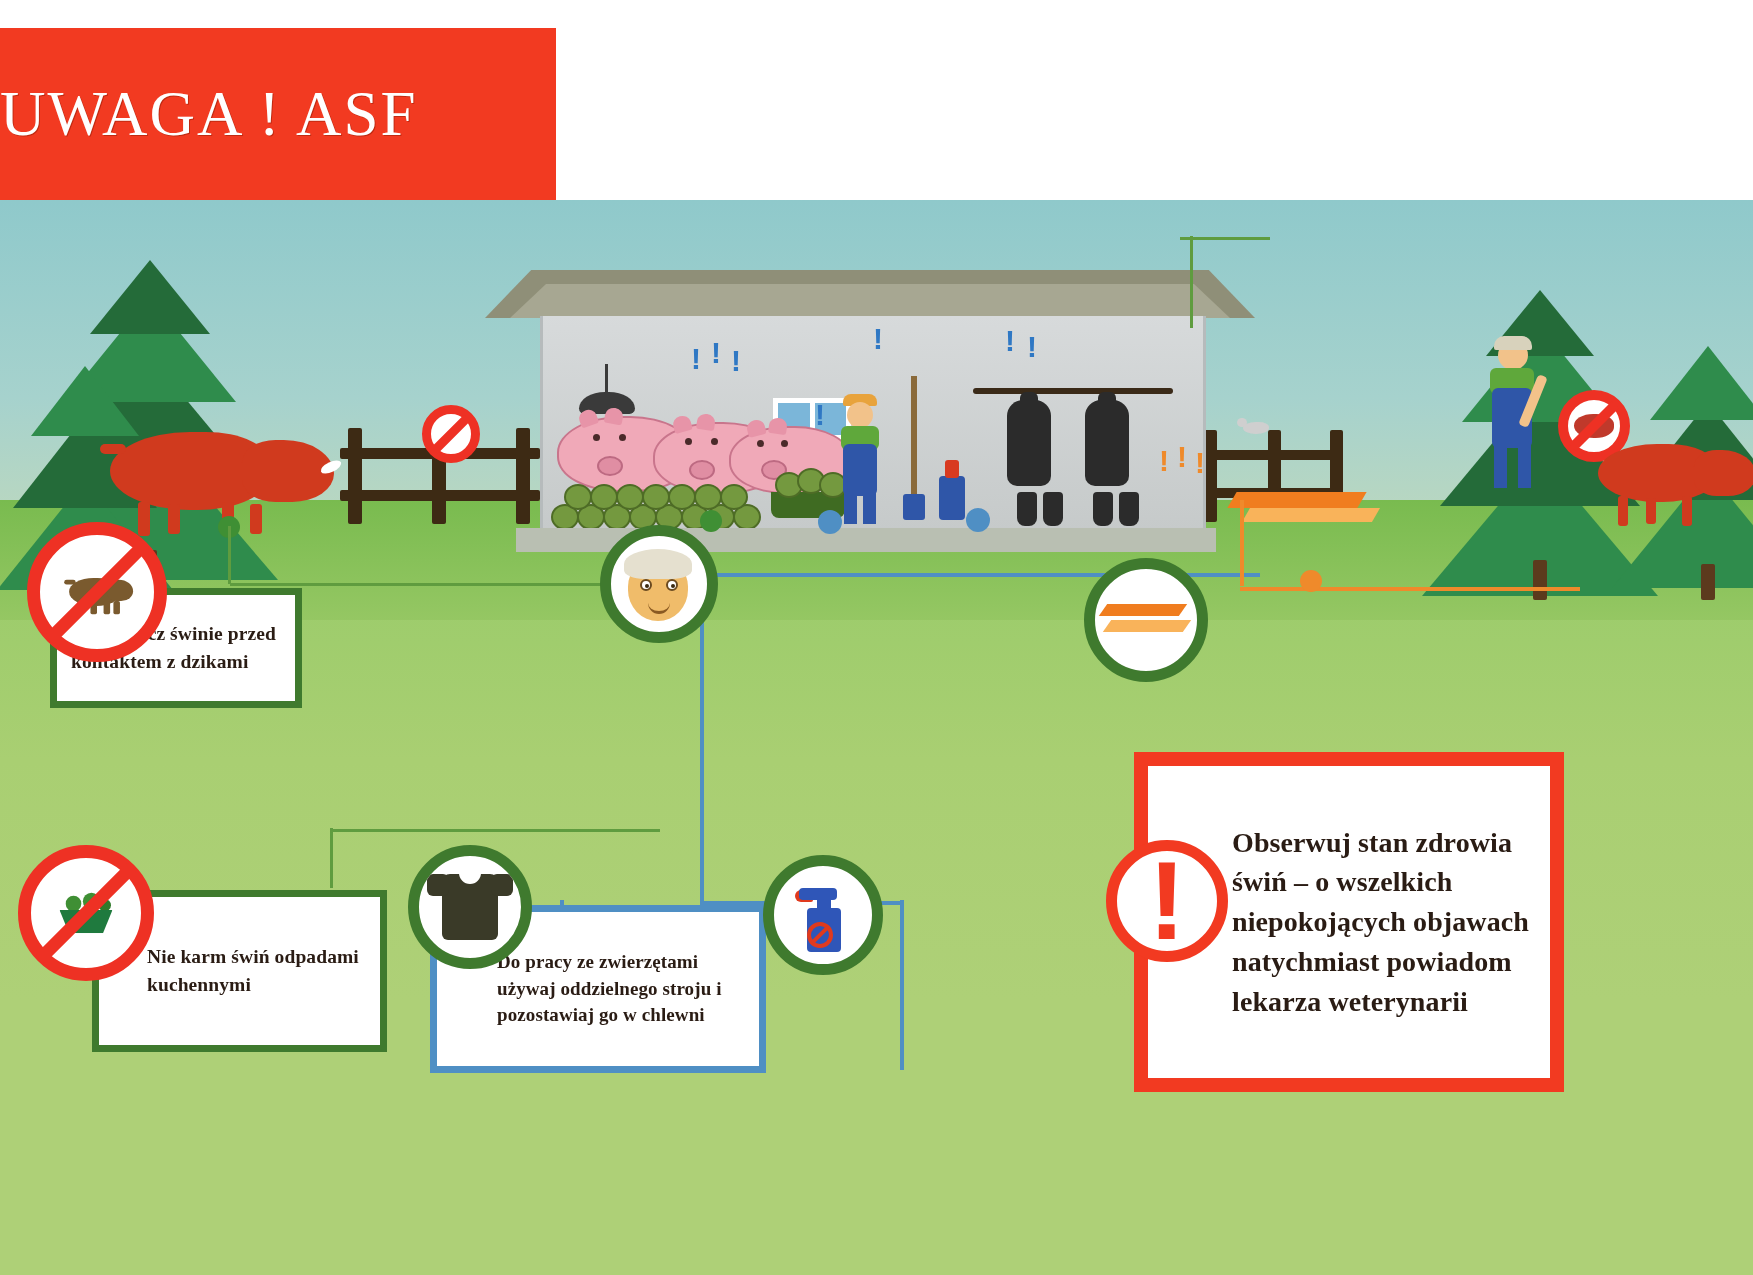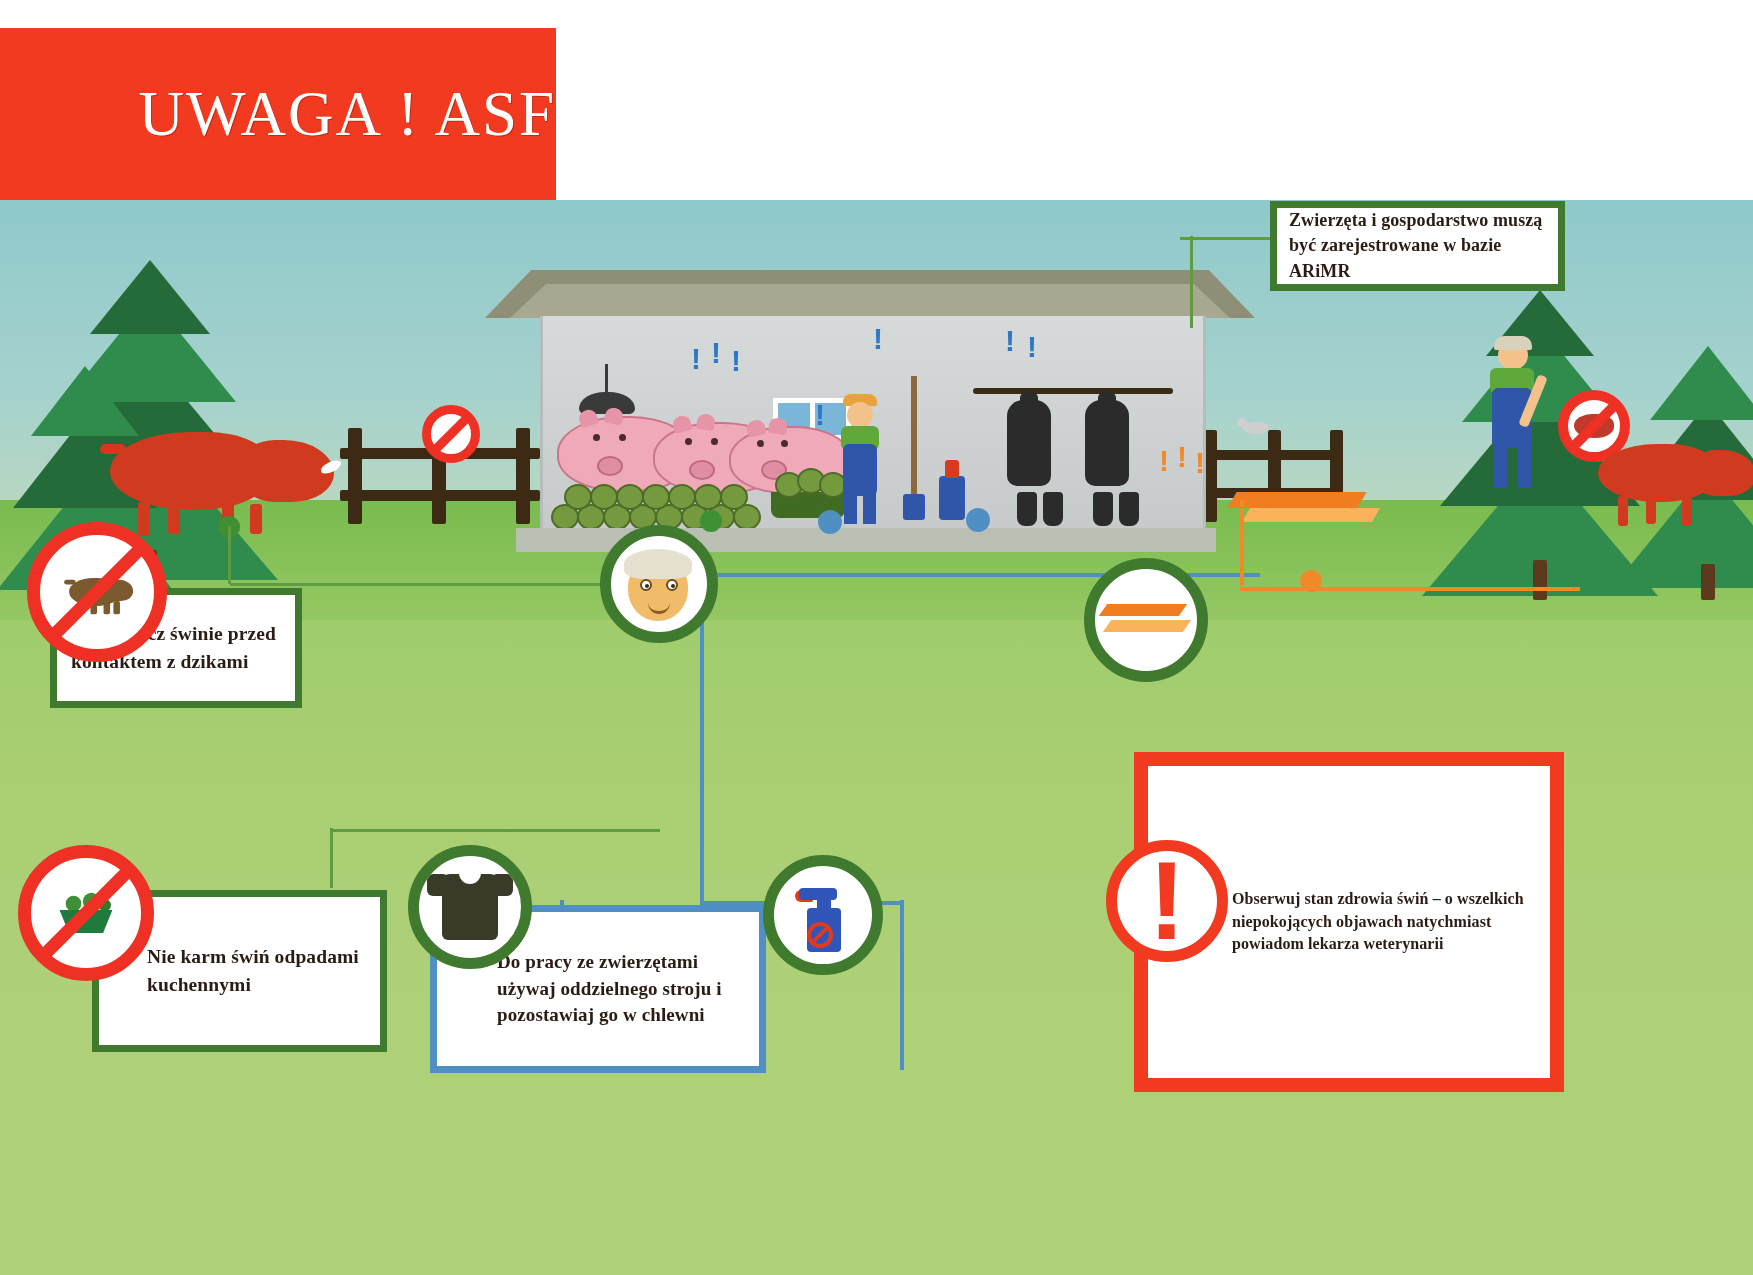--- a/index.html
+++ b/index.html
@@ -2,21 +2,21 @@
 <html><head>
 <meta charset="utf-8">
 <style>
   html,body{margin:0;padding:0;background:#ffffff;}
   body{font-family:"Liberation Serif",serif;}
   .poster{position:relative;width:1753px;height:1275px;overflow:hidden;background:#ffffff;}
 
   
   .header{position:absolute;left:0;top:0;width:1753px;height:200px;background:#ffffff;}
   .header-badge{position:absolute;left:0;top:28px;width:556px;height:172px;background:#f23a21;
-    display:flex;align-items:center;justify-content:flex-end;}
+    display:flex;align-items:center;justify-content:flex-start;}
   .header-badge-text{font-family:"Liberation Serif",serif;font-size:63px;color:#ffffff;
     letter-spacing:2px;font-weight:400;white-space:nowrap;text-shadow:1px 1px 0 #c02a12;}
   .header-title{position:absolute;left:588px;top:45px;width:1120px;
     font-family:"Liberation Sans",sans-serif;font-weight:bold;font-size:31.5px;line-height:1.36;
     color:#2b2b2b;letter-spacing:-0.3px;}
 
   
   .scene{position:absolute;left:0;top:200px;width:1753px;height:1075px;overflow:hidden;}
   .sky{position:absolute;left:0;top:0;width:1753px;height:330px;
     background:linear-gradient(#8fc9cb,#a6d2cd 60%,#bcd8bf);}
@@ -406,25 +406,20 @@
     <div class="conn conn-blue" style="left:900px;top:700px;width:1px;height:170px;border-width:0 0 0 4px;"></div>
     <div class="conn conn-blue" style="left:560px;top:700px;width:1px;height:60px;border-width:0 0 0 4px;"></div>
 
     <div class="conn" style="left:330px;top:628px;width:330px;height:1px;border-width:0 0 3px 0;"></div>
     <div class="conn" style="left:330px;top:628px;width:1px;height:60px;border-width:0 0 0 3px;"></div>
 
     <div class="conn conn-orange" style="left:1240px;top:300px;width:1px;height:86px;border-width:0 0 0 4px;"></div>
     <div class="conn conn-orange" style="left:1240px;top:386px;width:340px;height:1px;border-width:0 0 4px 0;"></div>
     <div class="conn-dot" style="left:1300px;top:370px;width:22px;height:22px;background:#ef8a2b;"></div>
 
-    <div class="box bx-green" style="left:1270px;top:1px;width:295px;height:90px;">
-      <div class="inner" style="padding:9px 12px;">
-        <div class="box-text" style="font-size:18px;">Zwierzęta i gospodarstwo muszą być zarejestrowane w bazie ARiMR</div>
-      </div>
-    </div>
 
     <div class="box bx-green" style="left:50px;top:388px;width:252px;height:120px;">
       <div class="inner" style="padding:10px 10px 10px 14px;">
         <div class="box-text" style="font-size:19.5px;">Zabezpiecz świnie przed kontaktem z dzikami</div>
       </div>
     </div>
     <div class="prohib" style="left:27px;top:322px;width:140px;height:140px;">
       <div class="bar"></div>
       <div class="boarsign" style="transform:scale(0.82);">
         <div class="body2"></div>
@@ -489,21 +484,21 @@
         <div class="nozzle"></div>
         <div class="trig"></div>
         <div class="neck2"></div>
         <div class="bottle"></div>
         <div class="noprohib"></div>
       </div>
     </div>
 
     <div class="box bx-red" style="left:1134px;top:552px;width:430px;height:340px;">
       <div class="inner" style="padding:14px 14px 14px 84px;align-items:center;">
-        <div class="box-text" style="font-size:16px;">Obserwuj stan zdrowia świń – o wszelkich niepokojących objawach natychmiast powiadom lekarza weterynarii</div>
+        <div class="box-text" style="font-size:28px;">Obserwuj stan zdrowia świń – o wszelkich niepokojących objawach natychmiast powiadom lekarza weterynarii</div>
       </div>
     </div>
     <div class="badge badge-red" style="left:1106px;top:640px;width:122px;height:122px;">
       <span class="bang">!</span>
     </div>
 
   </div>
 </div>
 
 </body></html>

